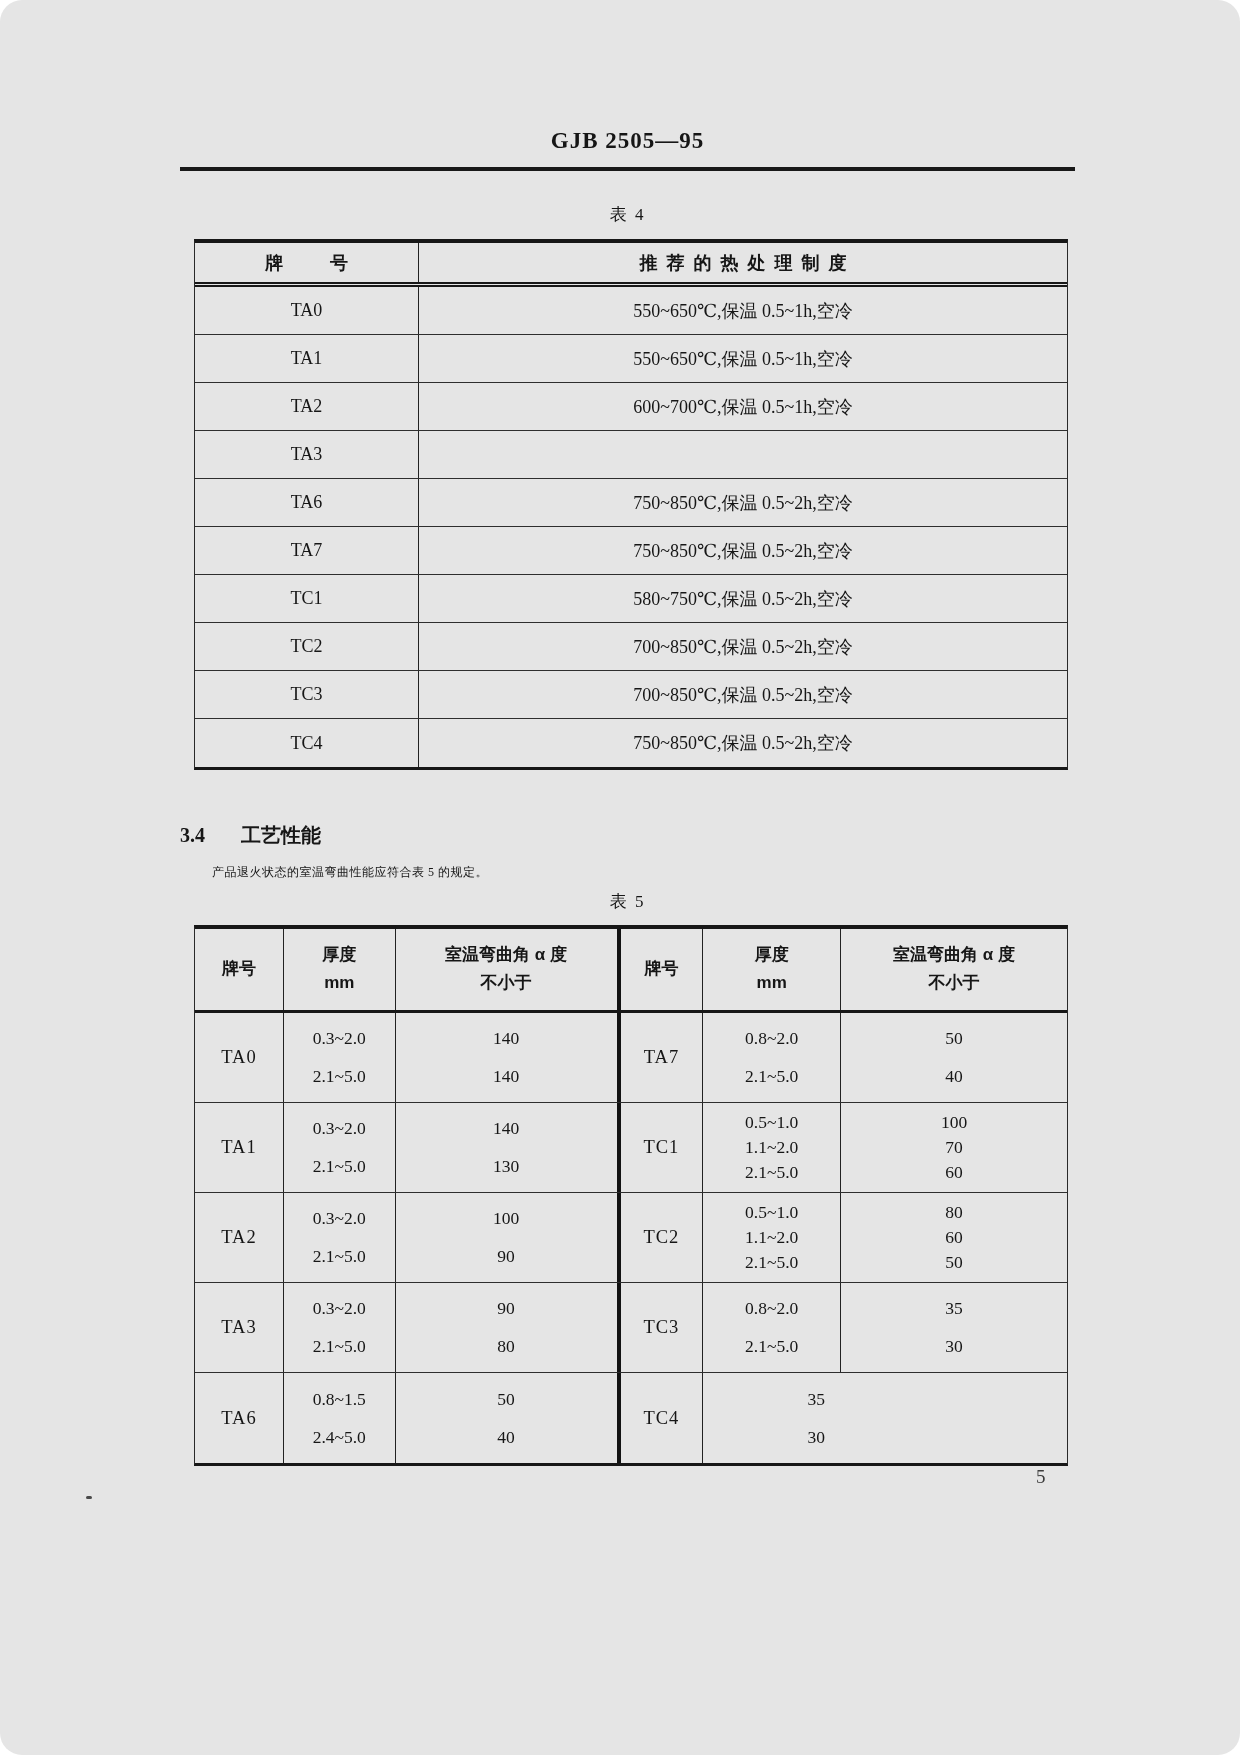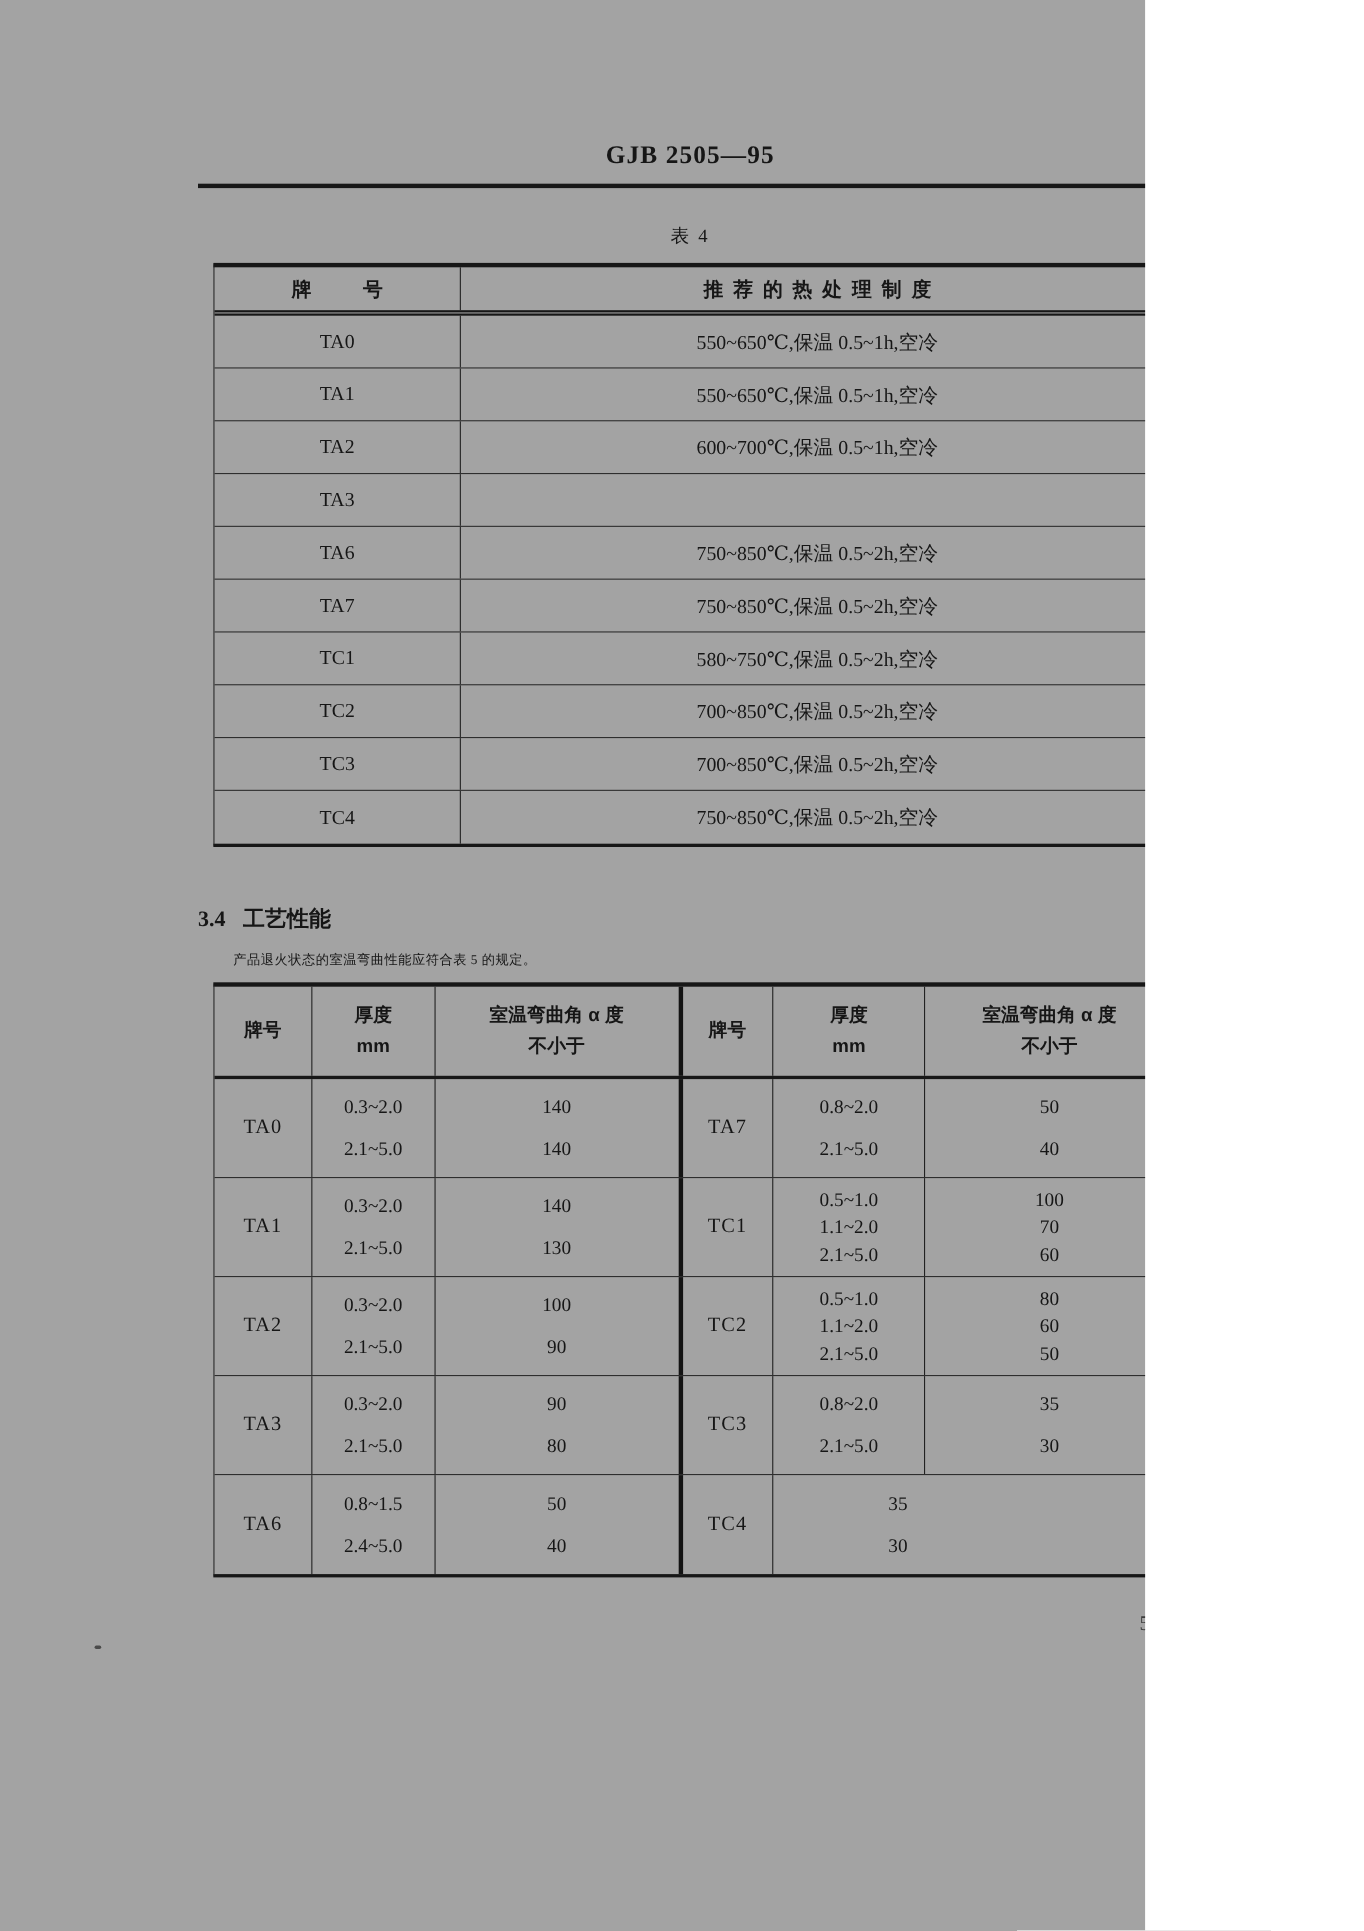--- a/index.html
+++ b/index.html
@@ -1,23 +1,24 @@
 <!DOCTYPE html>
 <html><head>
 <meta charset="utf-8">
 <style>
   * { margin:0; padding:0; box-sizing:border-box; }
   html,body { background:#ffffff; }
   .page {
     position:relative;
-    width:1041px; height:1755px;
-    background:#a3a3a3;
+    width:1240px; height:1755px;
+    background:#e5e5e5;
     color:#161616;
     font-family:"Liberation Serif","DejaVu Serif",serif;
     overflow:hidden;
+    border-radius:22px;
   }
   .content {
     position:absolute; left:180px; top:0; width:895px;
   }
   .doc-code {
     margin-top:128px;
     text-align:center;
     font-size:23px; font-weight:700;
     letter-spacing:1px;
     font-family:"Liberation Serif","DejaVu Serif",serif;
@@ -51,21 +52,21 @@
     font-weight:700; font-size:18px;
   }
   .t4 .g, .t4 .r { font-size:18px; }
   .ls-grade { letter-spacing:2.6em; margin-right:-2.6em; }
   .ls-head  { letter-spacing:0.5em;  margin-right:-0.5em; }
   
   .section-head {
     margin-top:52px;
     font-family:"Liberation Sans","DejaVu Sans",sans-serif;
     font-weight:700; font-size:20px;
-    display:flex; align-items:baseline;
+    display:flex; align-items:baseline;gap:20px;
   }
   .section-head .num { margin-right:16px; font-family:"Liberation Serif","DejaVu Serif",serif; font-weight:700; }
   .section-body {
     margin-top:15px;
     padding-left:32px;
     font-size:12px;
     letter-spacing:0.5px;
   }
   .t5-caption { margin-top:9px; }
   
@@ -170,20 +171,21 @@
         <div class="r">750~850℃,保温 0.5~2h,空冷</div>
       </div>
     </div>
 
     <div class="section-head">
       <span class="num">3.4</span>
       <span>工艺性能</span>
     </div>
     <div class="section-body">产品退火状态的室温弯曲性能应符合表 5 的规定。</div>
 
+    <div class="tbl-caption t5-caption">表 5</div>
 
     <div class="t5">
       <div class="t5-row t5-head">
         <div class="cell c1 v">
           <span>牌号</span>
         </div>
         <div class="cell c2 v">
           <span>厚度</span>
           <span>mm</span>
         </div>

